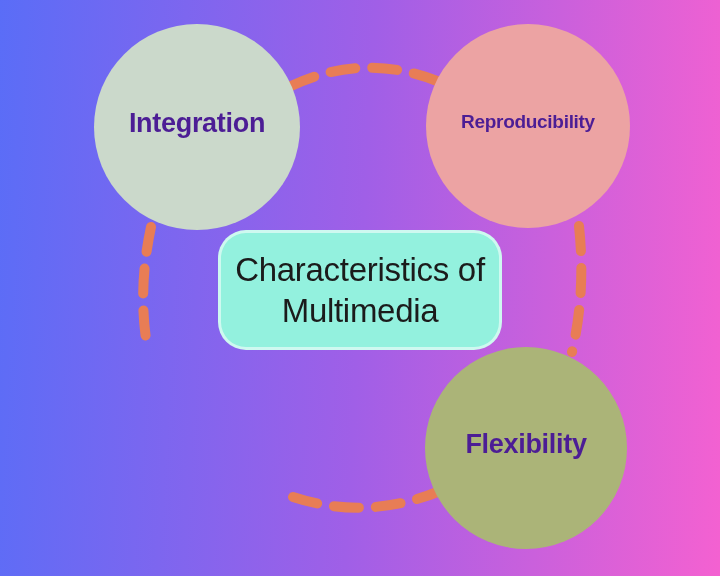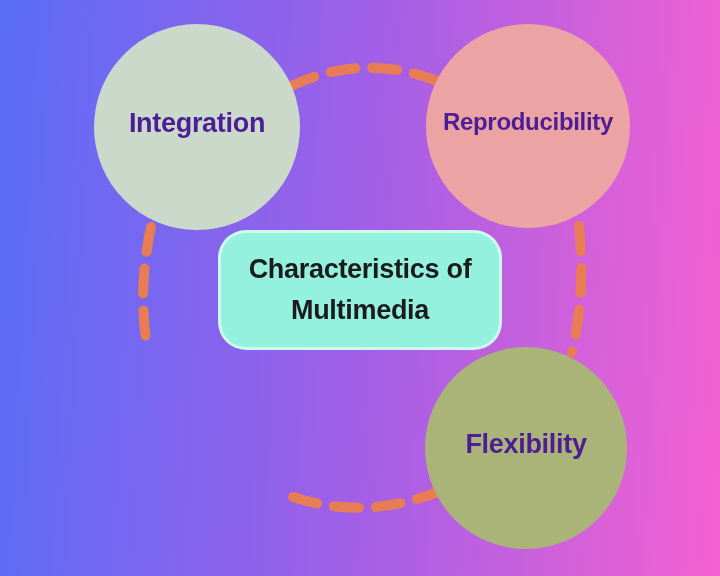--- a/index.html
+++ b/index.html
@@ -37,41 +37,41 @@
   .circle .label {
     font-weight: bold;
     font-size: 27px;
     letter-spacing: -0.3px;
     color: #4c1d95;
     white-space: nowrap;
     transform: translateY(-4px);
   }
   .circle-integration   { left: 94px;  top: 24px;  width: 206px; height: 206px; }
   .circle-reproducibility { left: 426px; top: 24px;  width: 204px; height: 204px; }
-  .circle-reproducibility .label { font-size: 24px; }
+  .circle-reproducibility .label { font-size: 19px; }
   .circle-interactivity { left: 95px;  top: 349px; width: 198px; height: 198px; }
   .circle-flexibility   { left: 425px; top: 347px; width: 202px; height: 202px; }
   .title-box {
     position: absolute;
     z-index: 3;
     left: 218px;
     top: 230px;
     width: 284px;
     height: 120px;
     border-radius: 28px;
     border: 3px solid rgba(255, 255, 255, 0.55);
     box-sizing: border-box;
     display: flex;
     flex-direction: column;
     align-items: center;
     justify-content: center;
   }
   .title-line {
-    font-weight: bold;
-    font-size: 27px;
+    font-weight: normal;
+    font-size: 33px;
     line-height: 41px;
     letter-spacing: -0.3px;
     color: #1b1b1b;
     white-space: nowrap;
   }
 </style>
 </head>
 <body>
 
 <div class="stage" style="background: linear-gradient(93deg, rgb(90, 109, 247) 0%, rgb(160, 95, 231) 50%, rgb(244, 97, 209) 100%);">

